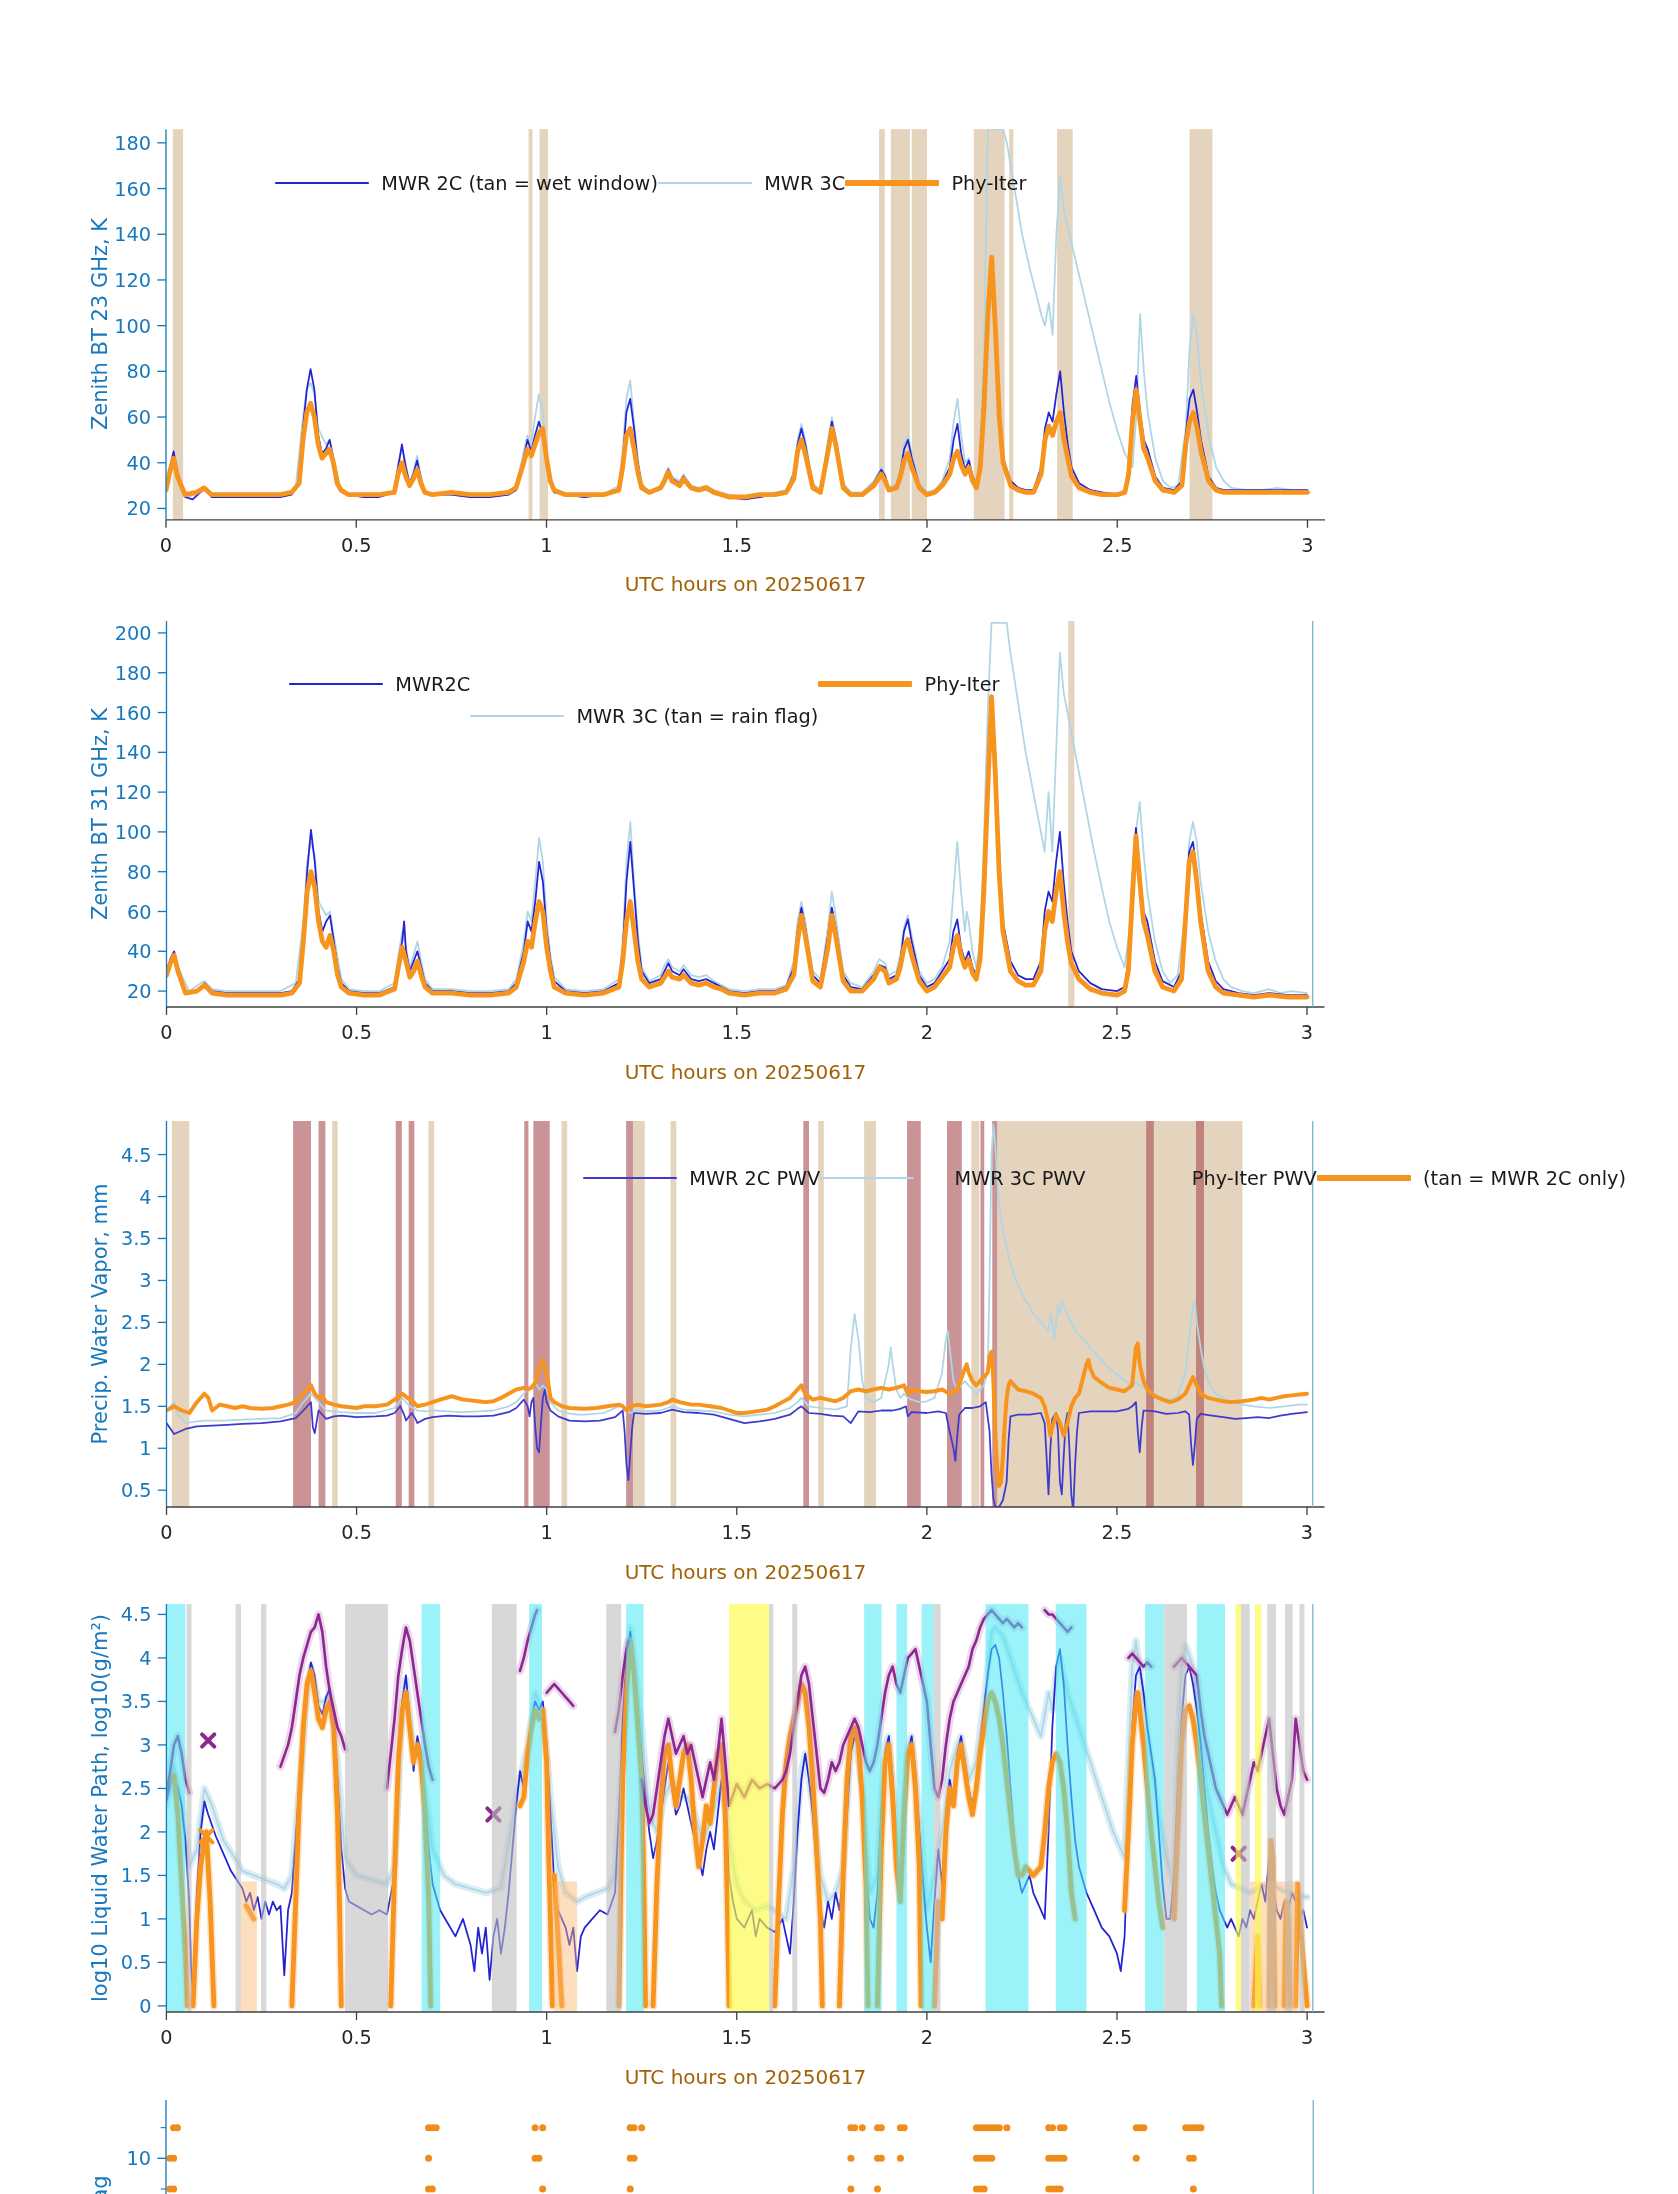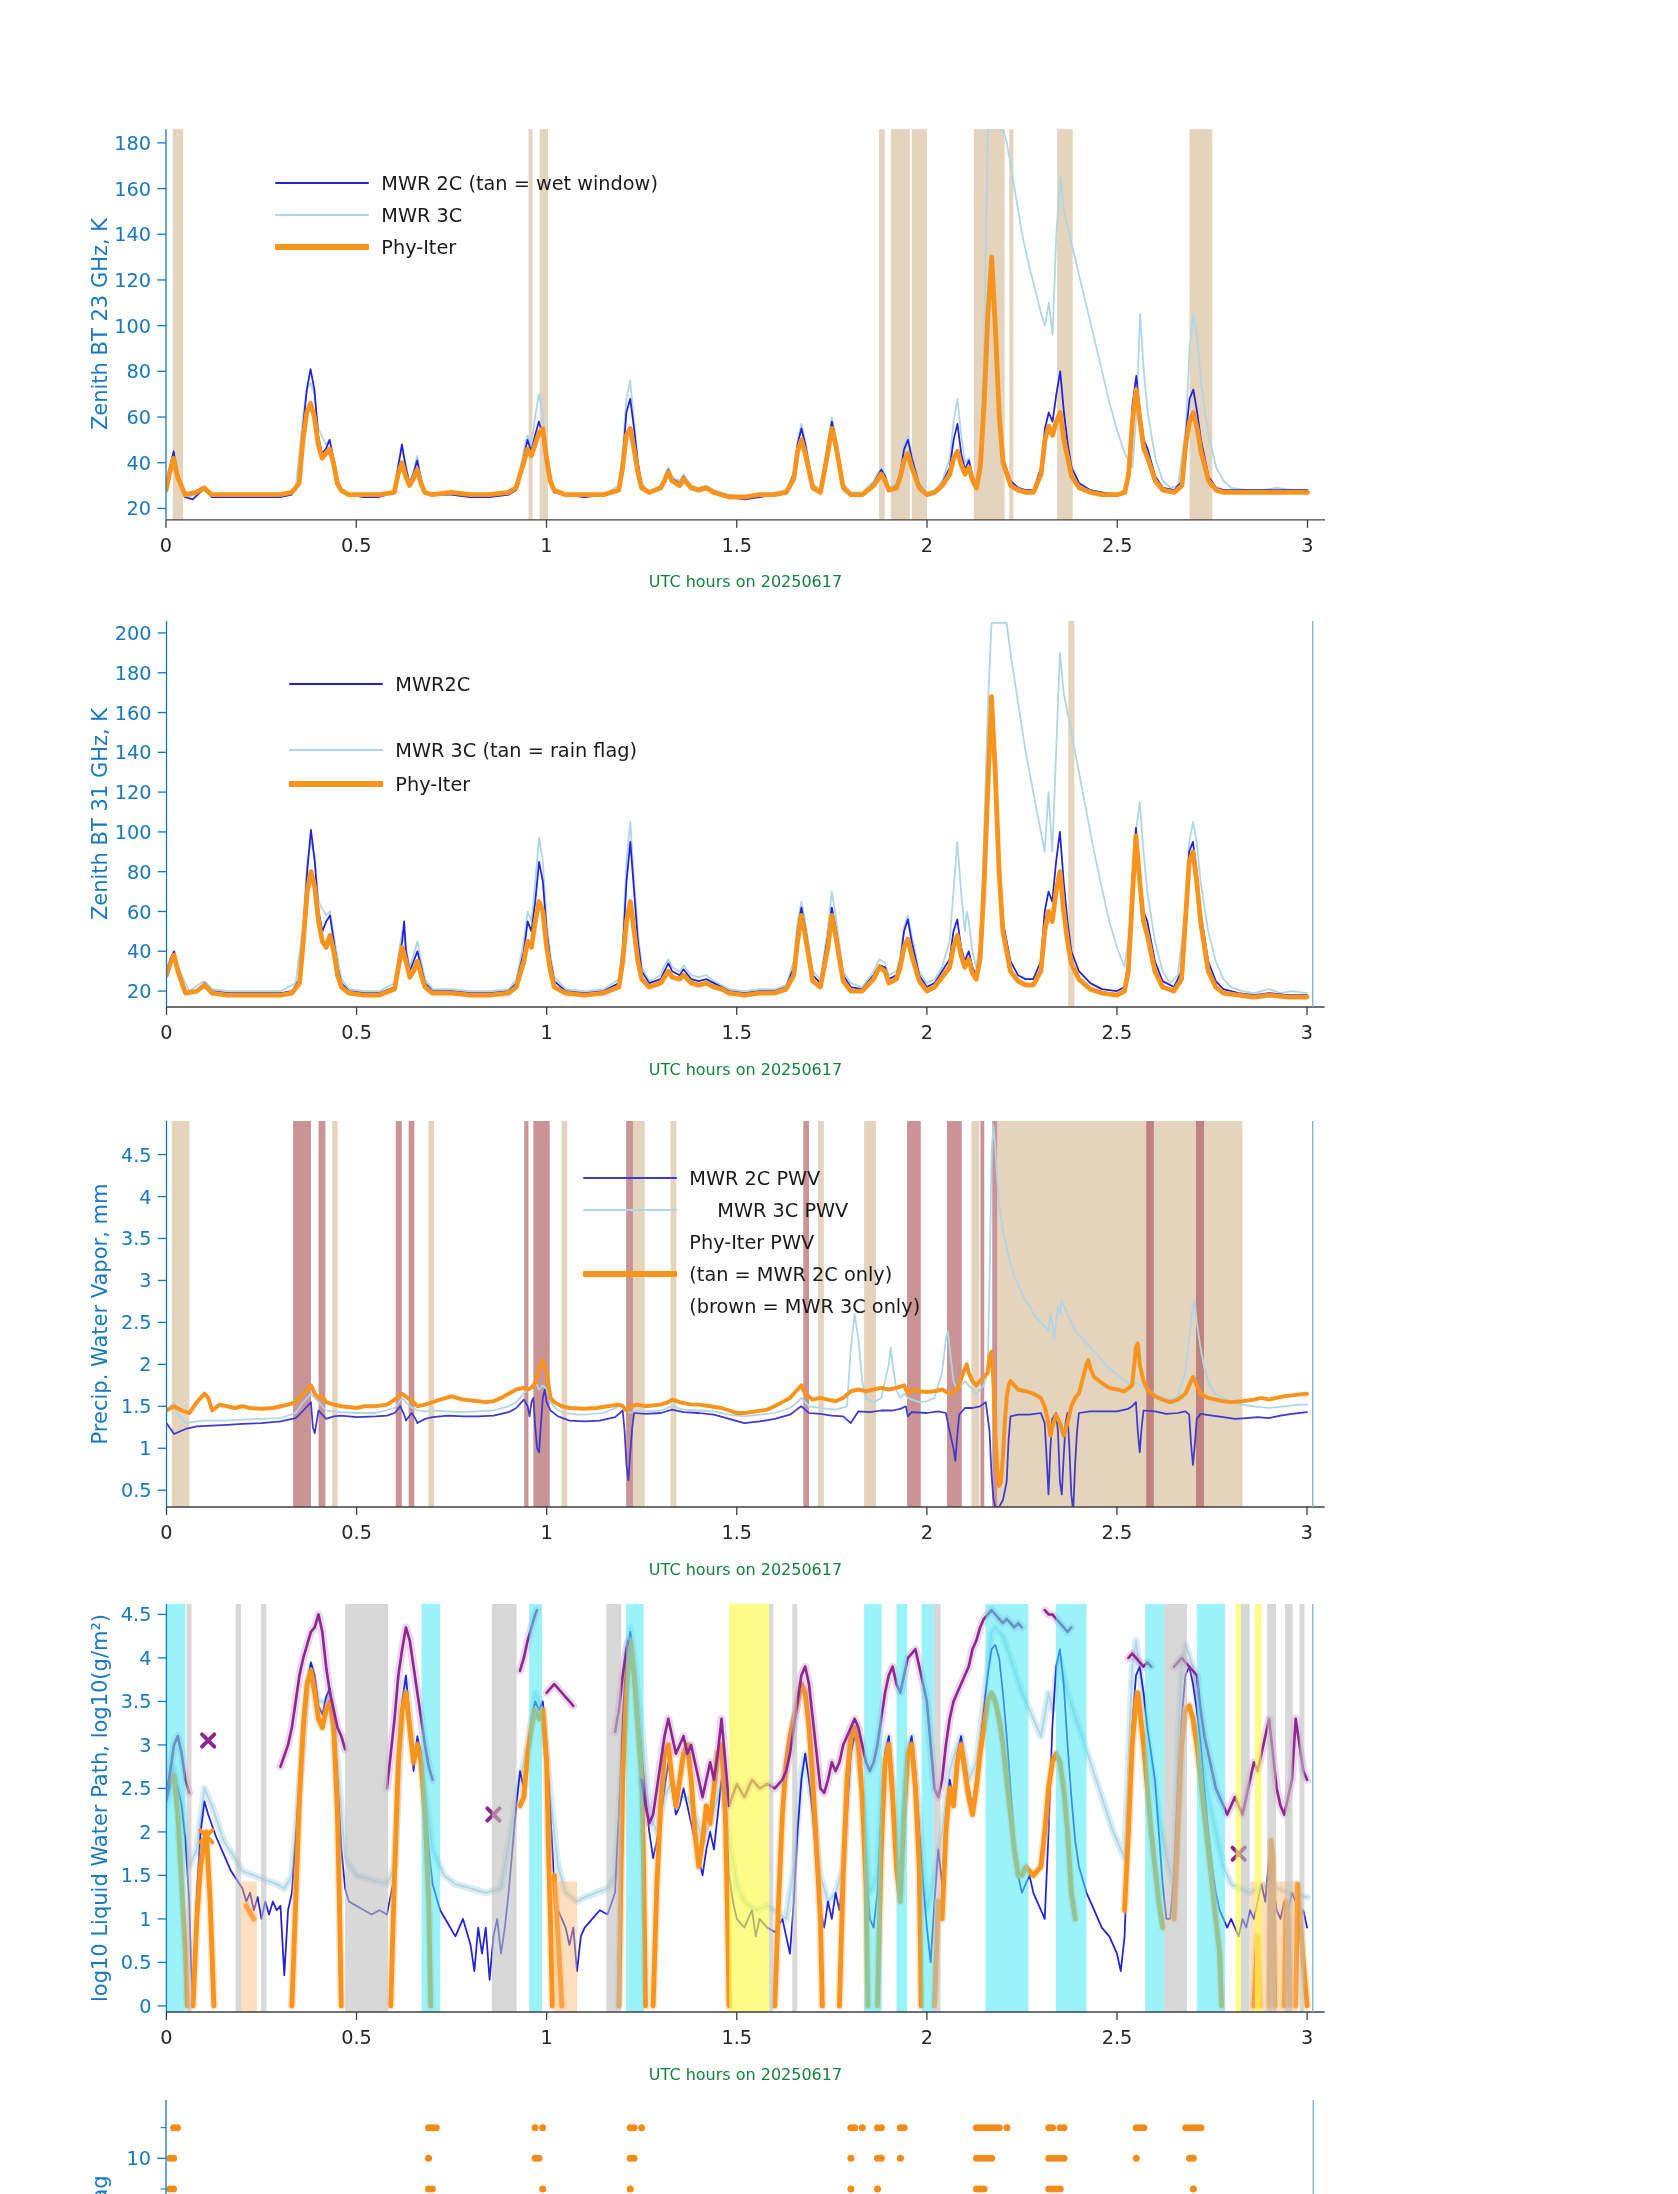--- a/index.html
+++ b/index.html
@@ -1,21 +1,21 @@
 <!DOCTYPE html>
 <html style="font-size:7px"><head>
 <meta charset="utf-8">
 <style>
   html,body{margin:0;padding:0;background:#ffffff;}
   body{width:1679px;height:2633px;position:relative;font-family:"DejaVu Sans","Liberation Sans",sans-serif;}
   .panel{position:absolute;left:0;width:1679px;}
   .plot-svg{position:absolute;overflow:visible;}
   .ylabel{position:absolute;color:#1878be;font-size:21px;white-space:nowrap;transform:translate(-50%,-50%) rotate(-90deg);}
-  .xlabel{position:absolute;color:#15803d;font-size:16px;text-align:center;}
-  .legend{position:absolute;display:flex;flex-direction:column;justify-content:space-between;}
+  .xlabel{position:absolute;color:#a16207;font-size:20px;text-align:center;}
+  .legend{position:absolute;display:flex;flex-direction:row;justify-content:space-between;}
   .legend-row{display:flex;align-items:center;height:32px;}
   .legend-swatch{width:94px;margin-right:12.3px;flex:0 0 94px;border-radius:0.9px;}
   .legend-label{color:#1a1a1a;font-size:19.3px;white-space:nowrap;}
   .ytick-text{fill:#1878be;font-size:44px;font-family:"DejaVu Sans","Liberation Sans",sans-serif;}
   .xtick-text{fill:#262626;font-size:44px;font-family:"DejaVu Sans","Liberation Sans",sans-serif;}
 </style>
 </head>
 <body>
 
 <div>

